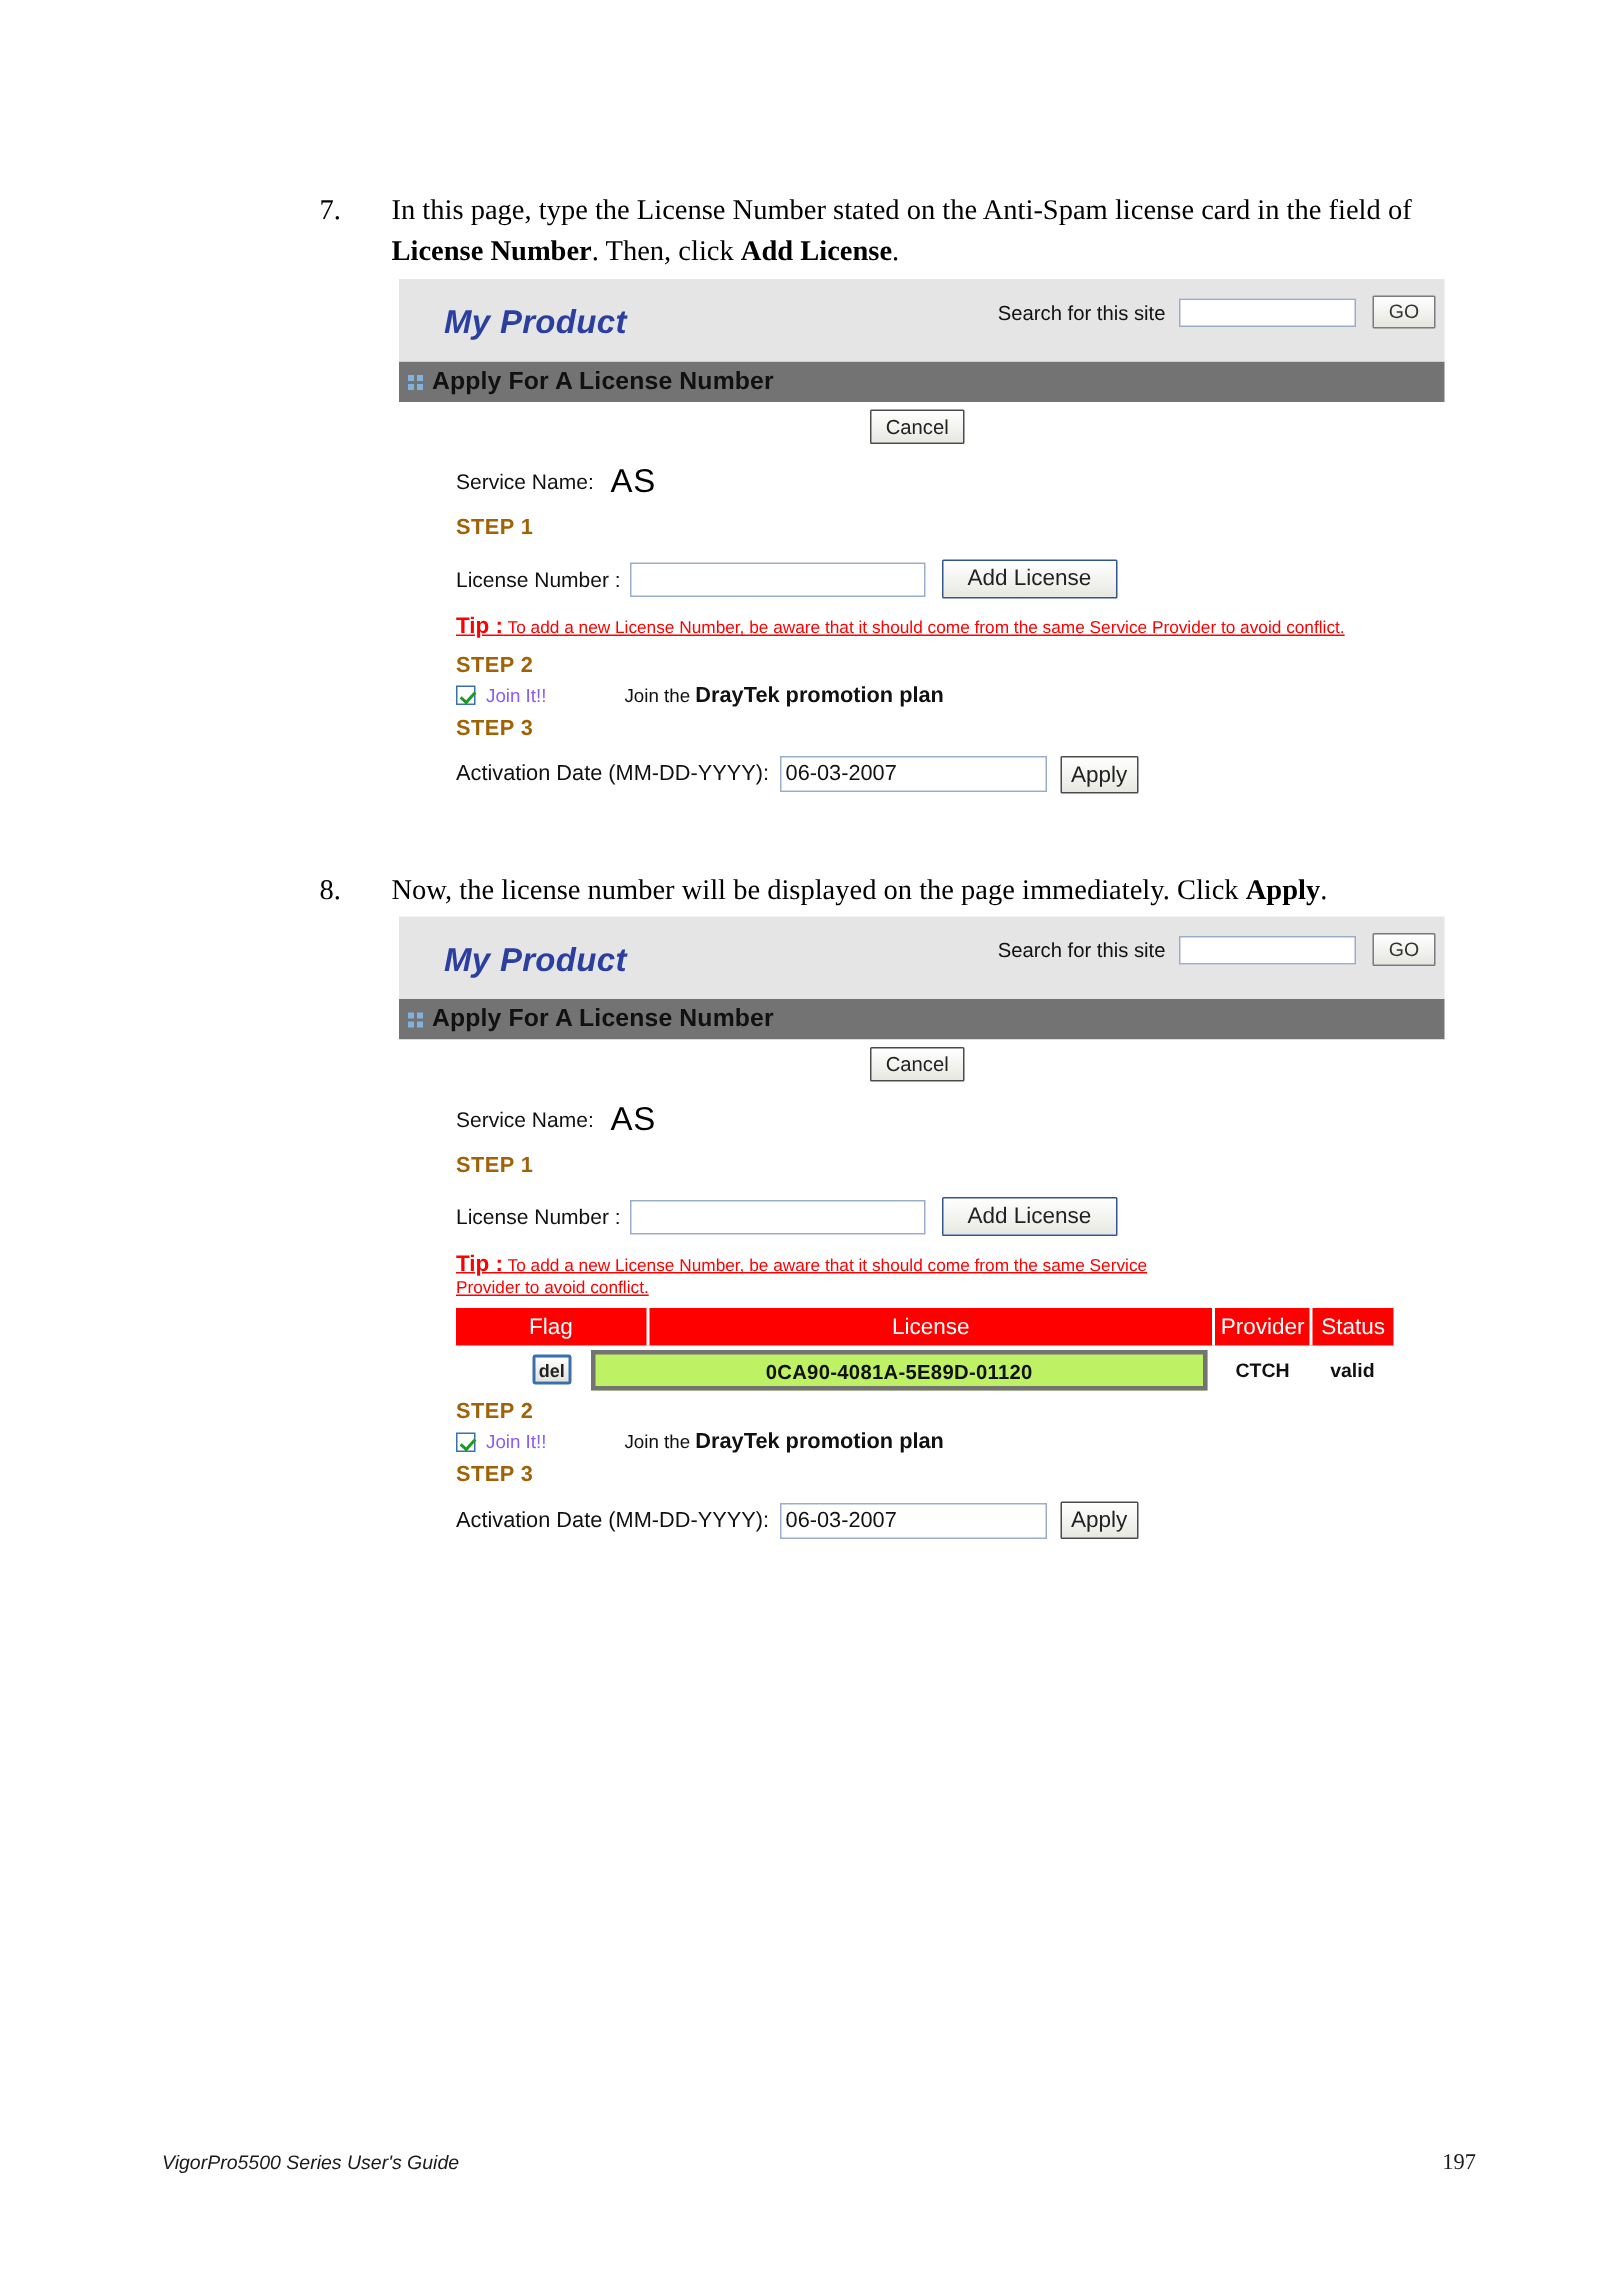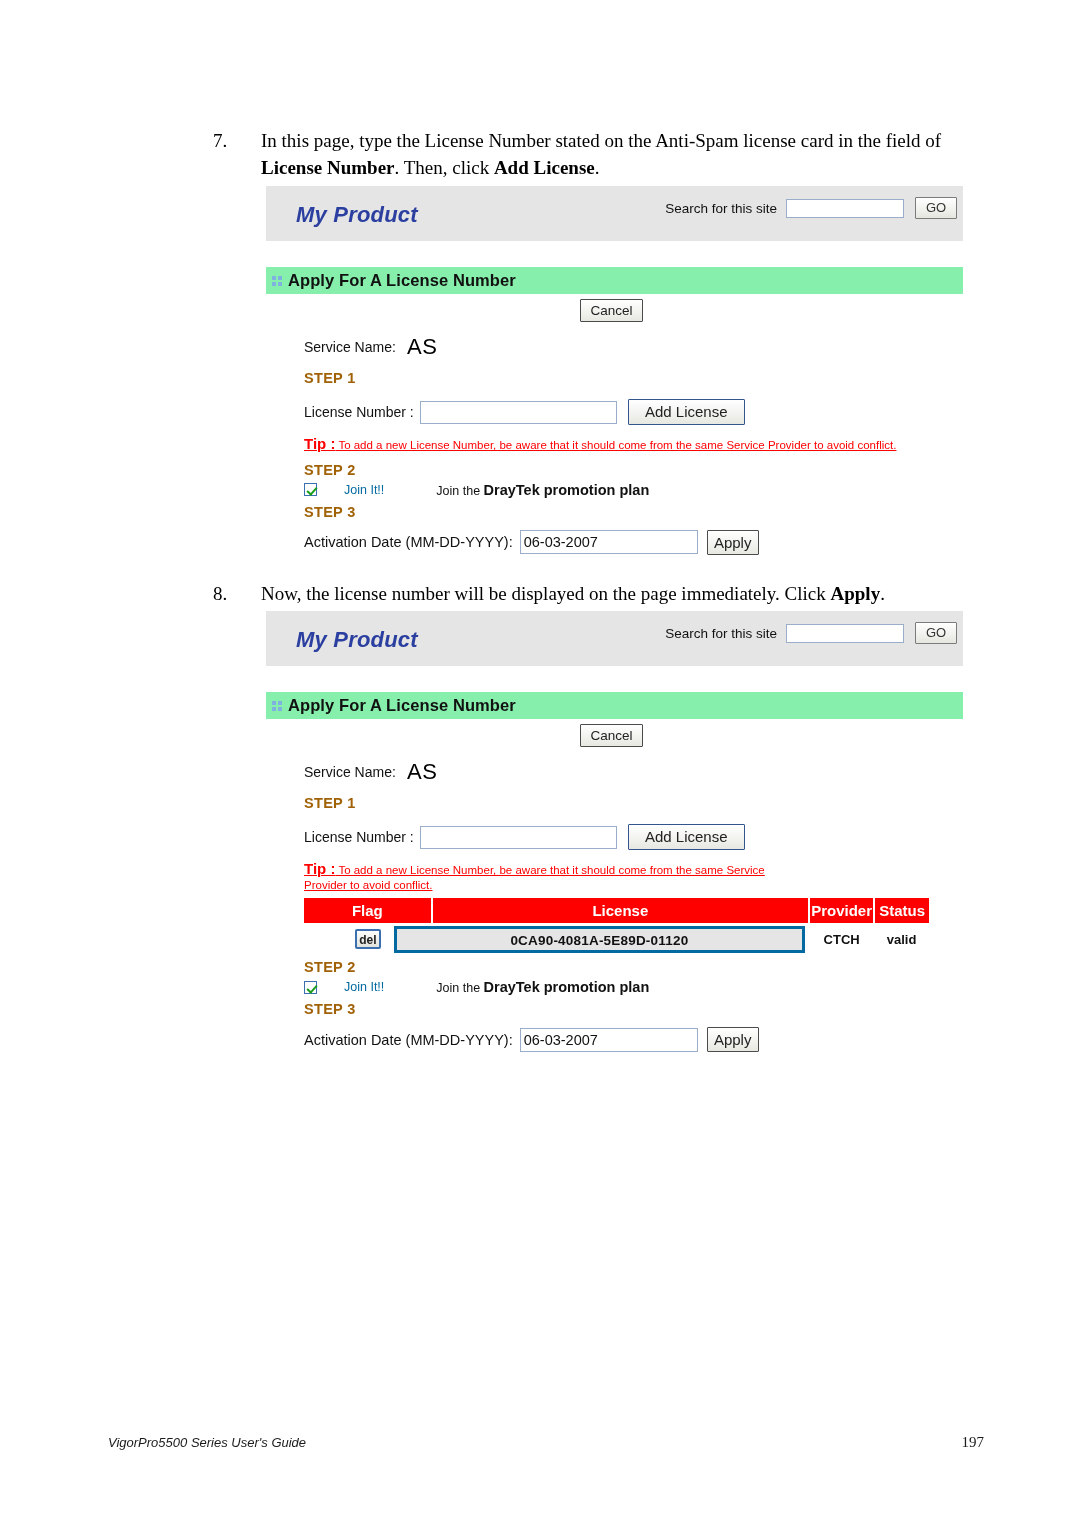--- a/index.html
+++ b/index.html
@@ -97,26 +97,25 @@
     font-size: 13px;
     font-family: "Liberation Sans", sans-serif;
     color: #333;
     line-height: 20px;
     text-align: center;
     box-sizing: border-box;
     border-radius: 1px;
   }
 
   .panel-title-bar {
-    background: #86efac;
+    background: #737373;
     height: 27px;
     display: flex;
     align-items: center;
     padding-left: 6px;
-    margin-top: 26px;
   }
   .grid-icon {
     width: 10px;
     height: 10px;
     display: grid;
     grid-template-columns: 4px 4px;
     grid-template-rows: 4px 4px;
     gap: 2px;
     margin-right: 6px;
     flex: 0 0 auto;
@@ -212,21 +211,21 @@
   }
   .checkbox::after {
     content: "";
     position: absolute;
     left: 3.5px; top: 1px;
     width: 4px; height: 8px;
     border: solid #1a9e1a;
     border-width: 0 2px 2px 0;
     transform: rotate(42deg);
   }
-  .joinit { font-size: 12.5px; color: #0369a1; margin-left: 20px; }
+  .joinit { font-size: 12.5px; color: #8b5cf6; }
   .promo {
     margin-left: 52px;
     font-size: 12.5px;
     color: #111;
   }
   .promo b { font-size: 14.5px; font-weight: bold; }
 
   .act-row { padding: 10px 0 0 38px; }
   .act-label { font-size: 14.5px; margin-right: 7px; }
   .act-input {
@@ -245,43 +244,43 @@
   
   .lic-table {
     margin: 6px 0 0 38px;
     width: 625px;
     border-collapse: collapse;
     position: relative;
   }
   .lic-table .hdr td {
     background: #fe0000;
     color: #ffffff;
-    font-weight: bold;
+    font-weight: normal;
     font-size: 15px;
     text-align: center;
     height: 25px;
     border-right: 2px solid #ffffff;
     padding: 0;
   }
   .lic-table .hdr td:last-child { border-right: none; }
   .lic-table .data td {
     height: 32px;
     font-size: 13px;
     text-align: center;
     color: #111;
     padding: 0;
     font-weight: bold;
   }
   .cell-flag  { width: 128px; }
   .cell-lic   { width: 380px; }
   .cell-prov  { width: 63px; }
   .cell-stat  { width: 54px; }
   .lic-box {
-    border: 3px solid #0369a1;
-    background: #e5e5e5;
+    border: 3px solid #737373;
+    background: #bef264;
     height: 27px;
     line-height: 23px;
     font-size: 13.5px;
     color: #111;
     box-sizing: border-box;
     margin-left: -38px;
     margin-right: 4px;
     letter-spacing: .2px;
   }
   .del-wrap { display: flex; justify-content: center; padding-right: 0px; }

